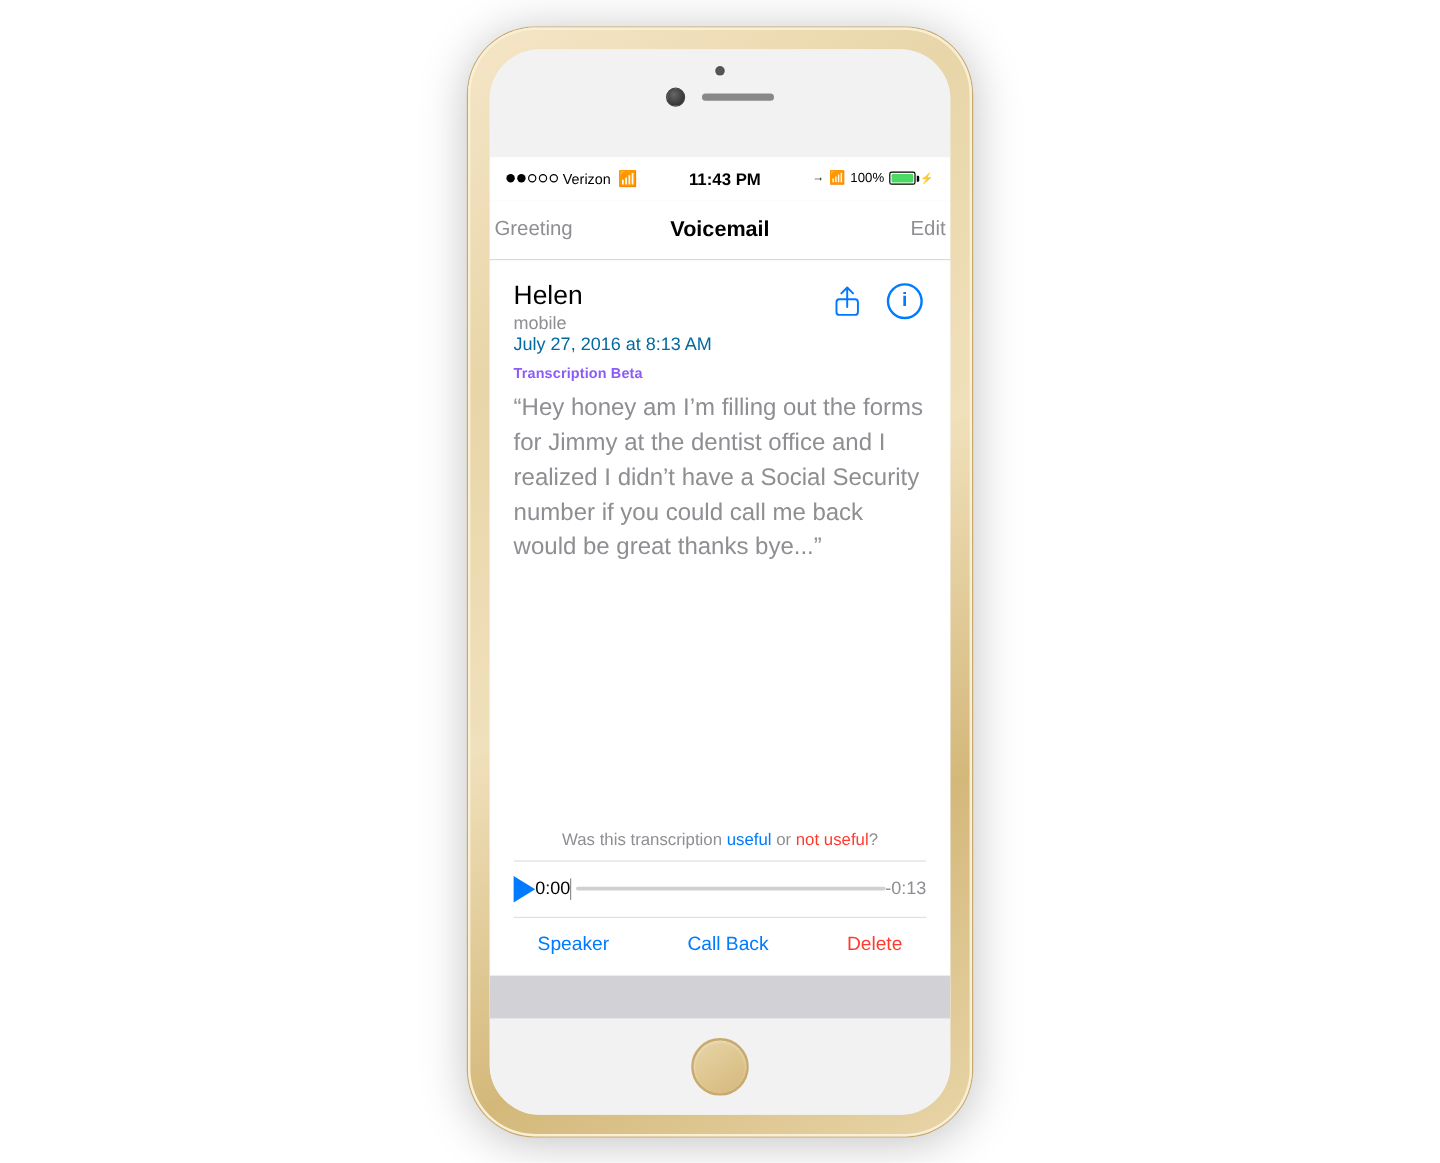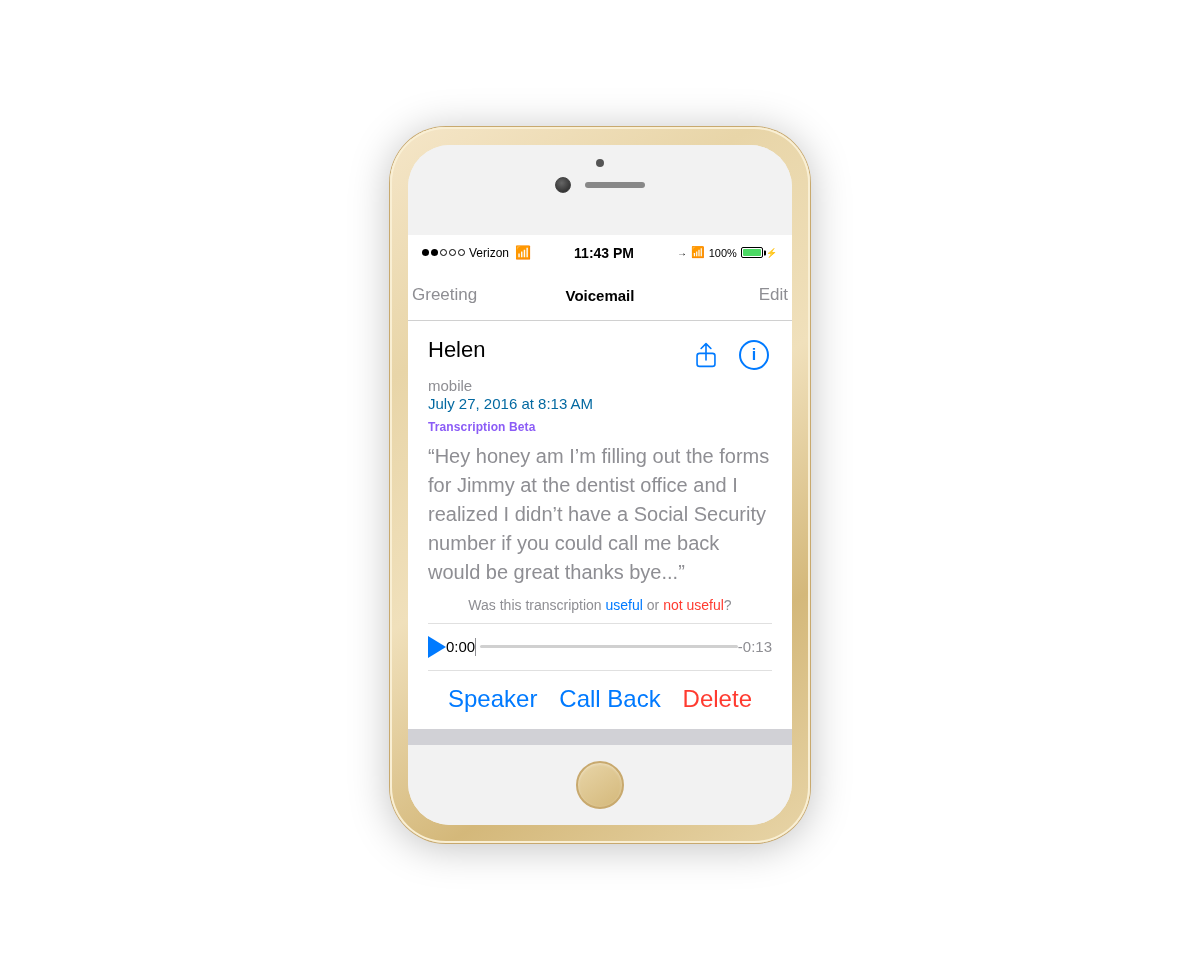--- a/index.html
+++ b/index.html
@@ -10,21 +10,21 @@
       justify-content: center;
       align-items: center;
       min-height: 969px;
       width: 1200px;
       font-family: -apple-system, 'Helvetica Neue', Helvetica, Arial, sans-serif;
     }
 
     .phone-outer {
       position: relative;
       width: 420px;
-      height: 716px;
+      height: 924px;
       background: linear-gradient(145deg, #f5e6c8, #e8d5a8, #f0e0bb, #d4b87a, #e8d5a8);
       border-radius: 56px;
       box-shadow:
         0 0 0 1px #c8a96e,
         0 4px 40px rgba(0,0,0,0.25),
         inset 0 0 0 2px #f9efd4;
       display: flex;
       flex-direction: column;
       align-items: center;
       padding: 18px;
@@ -190,21 +190,21 @@
     }
 
     .nav-left {
       font-size: 17px;
       color: #8e8e93;
       font-weight: 400;
       min-width: 70px;
     }
 
     .nav-title {
-      font-size: 15px;
+      font-size: 18px;
       font-weight: 700;
       color: #000;
     }
 
     .nav-right {
       font-size: 17px;
       color: #8e8e93;
       font-weight: 400;
       min-width: 70px;
       text-align: right;
@@ -238,21 +238,21 @@
     .voicemail-info h2 {
       font-size: 22px;
       font-weight: 400;
       color: #000;
       line-height: 1.2;
     }
 
     .voicemail-info .subtitle {
       font-size: 15px;
       color: #8e8e93;
-      margin-top: 14px;
+      margin-top: 2px;
     }
 
     .voicemail-info .datetime {
       font-size: 15px;
       color: #0369a1;
       margin-top: 1px;
     }
 
     .voicemail-actions {
       display: flex;
@@ -373,21 +373,21 @@
 
     
     .bottom-bar {
       display: flex;
       align-items: center;
       justify-content: space-between;
       padding: 14px 20px 16px 20px;
     }
 
     .bottom-btn {
-      font-size: 24px;
+      font-size: 16px;
       font-weight: 400;
     }
 
     .bottom-btn.blue { color: #007aff; }
     .bottom-btn.red { color: #ff3b30; }
 
     
     .phone-bottom-hardware {
       height: 80px;
       background: #f2f2f2;

